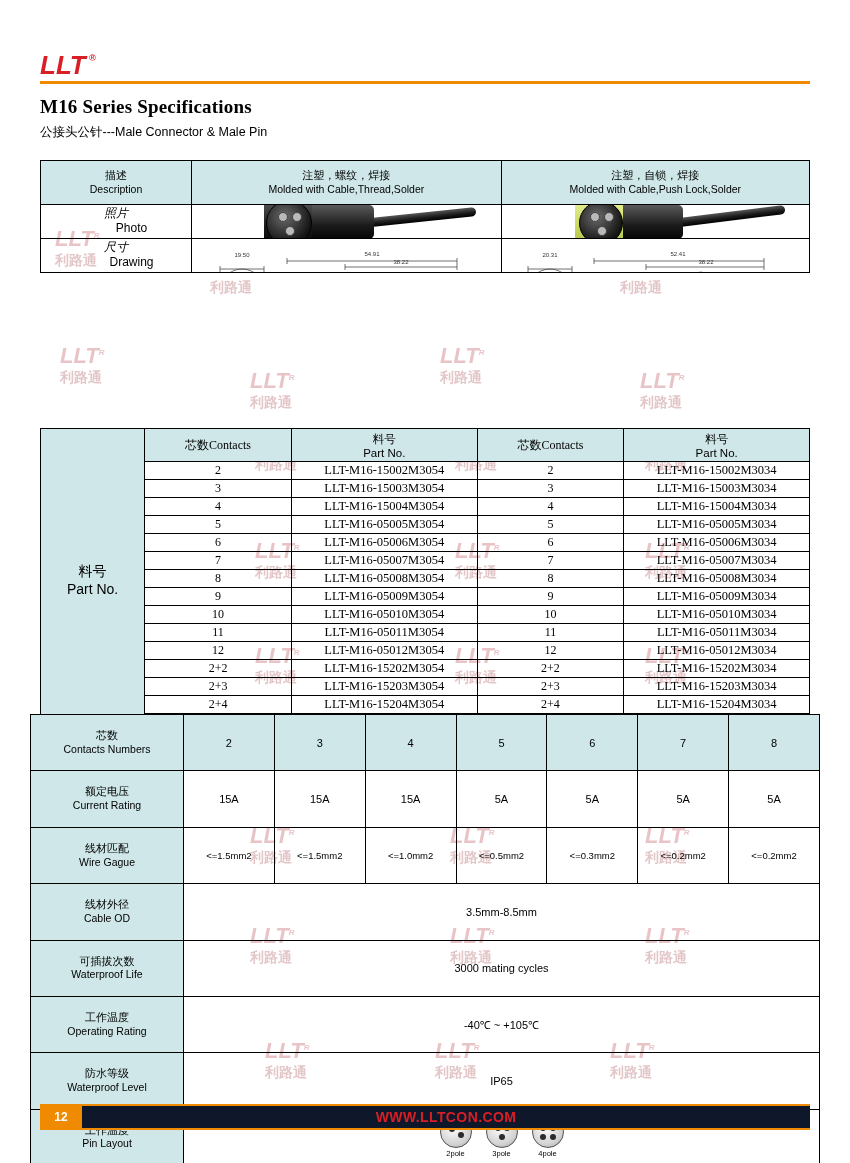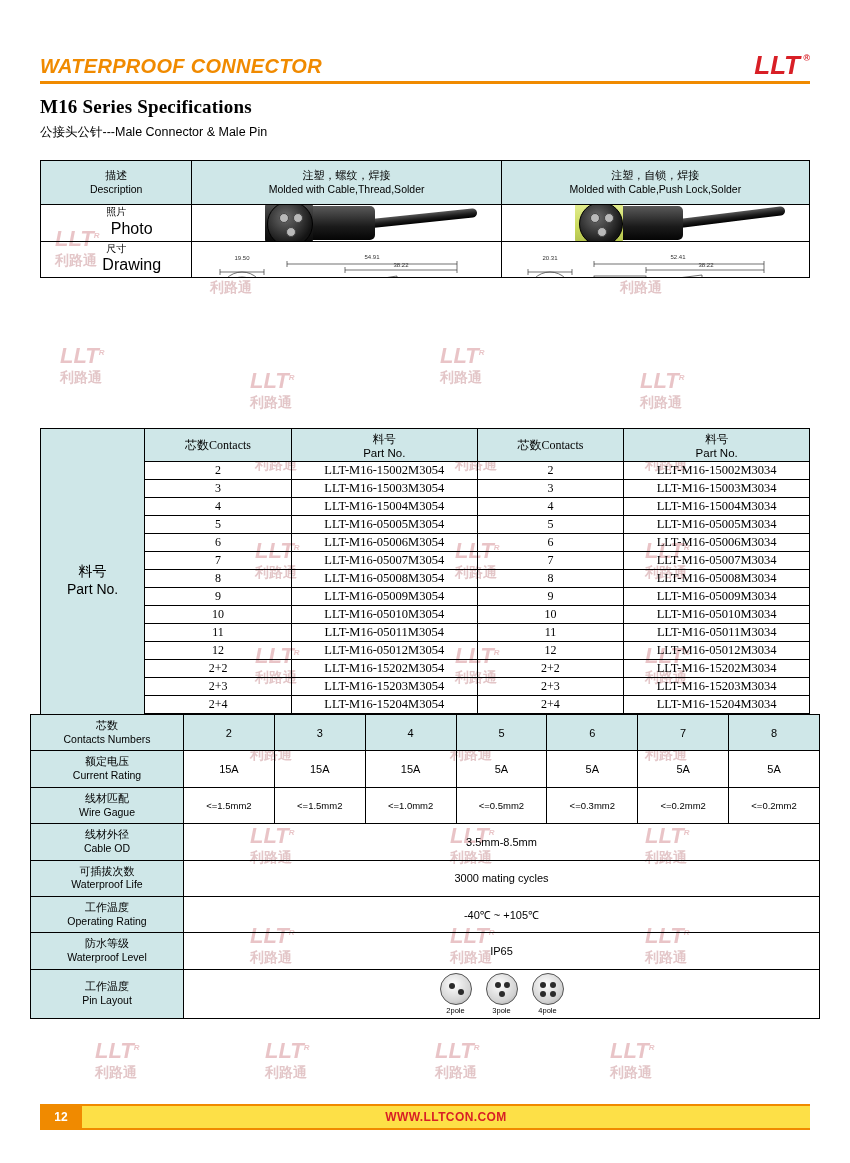--- a/index.html
+++ b/index.html
@@ -64,55 +64,55 @@
   .t1{position:absolute;left:40px;top:160px;width:770px;}
   .t1 td{height:auto;}
   .t1 .c1{width:150px;text-align:center;}
   .t1 .c2{width:310px;}
   .t1 .c3{width:310px;}
   .t1 .desc-head{padding:8px 2px;}
   .desc-head .line1{font-size:11px;}
   .desc-head .line2{font-size:10.5px;}
   .photo-cell{height:108px;position:relative;overflow:hidden;background:#fff;}
   .draw-cell{height:92px;position:relative;overflow:hidden;background:#fff;}
-  .lbl-cn{font-size:10px;}
-  .lbl-en{font-size:16px;padding-left:31px;}
+  .lbl-cn{font-size:12px;font-style:italic;}
+  .lbl-en{font-size:12px;padding-left:31px;}
 
   
   .t2{position:absolute;left:40px;top:428px;width:770px;}
   .t2 td{font-size:12px;padding:1px 0;}
   .t2 .col-a{width:110px;}
   .t2 .col-b{width:155px;}
   .t2 .col-c{width:195px;}
   .t2 .col-d{width:155px;}
   .t2 .col-e{width:195px;}
   .t2 .hdr{height:30px;}
   .t2 .pn{font-family:"Liberation Serif", serif;font-size:12.5px;letter-spacing:0;}
 
   
   .t3{position:absolute;left:30px;top:714px;width:790px;}
   .t3 td{font-size:11px;}
-  .t3 .lbl{width:148px;padding:4px 2px;}
+  .t3 .lbl{width:148px;padding:14px 2px;}
   .t3 .val{font-family:"Liberation Sans", sans-serif;font-size:11px;}
   .t3 .small{font-size:9.5px;}
 
   
   .footer{
     position:absolute;left:40px;top:1104px;width:770px;height:26px;
     display:flex;align-items:stretch;
   }
   .pg{
     width:42px;background:#f08a00;color:#fff;
     font-family:"Liberation Sans", sans-serif;font-size:12px;font-weight:bold;
     display:flex;align-items:center;justify-content:center;
   }
   .fbar{
-    flex:1;background:#fde047;border-top:2px solid #f08a00;border-bottom:2px solid #f08a00;
+    flex:1;background:#0f172a;border-top:2px solid #f08a00;border-bottom:2px solid #f08a00;
     display:flex;align-items:center;justify-content:center;
-    font-family:"Liberation Sans", sans-serif;font-size:12px;color:#d81f26;font-weight:bold;
+    font-family:"Liberation Sans", sans-serif;font-size:14px;color:#d81f26;font-weight:bold;
     letter-spacing:.4px;
   }
 
   
   .wm{
     position:absolute;pointer-events:none;
     font-family:"Liberation Sans", sans-serif;
     color:#d9a0a4;opacity:.5;
     white-space:nowrap;
     font-weight:bold;font-style:italic;
@@ -153,21 +153,20 @@
   .pinlay .p{position:absolute;border-radius:50%;background:#2b2b2b;}
   .pinlay .cap{font-family:"Liberation Sans", sans-serif;font-size:7.5px;margin-top:1px;}
 </style>
 </head>
 <body>
 
 <div class="page">
 
   <div class="header">
     <div class="hdr-row">
-      <div class="hdr-title">WATERPROOF CONNECTOR</div>
       <div class="logo">
         <span>LLT</span><sup>®</sup>
       </div>
     </div>
     <div class="subtitle">M16 Series Specifications</div>
     <div class="subtitle2">公接头公针---Male Connector &amp; Male Pin</div>
   </div>
 
   <div class="wm" style="left:55px;top:228px;">
       <span class="l">LLT<sup style="font-size:8px">R</sup></span>

